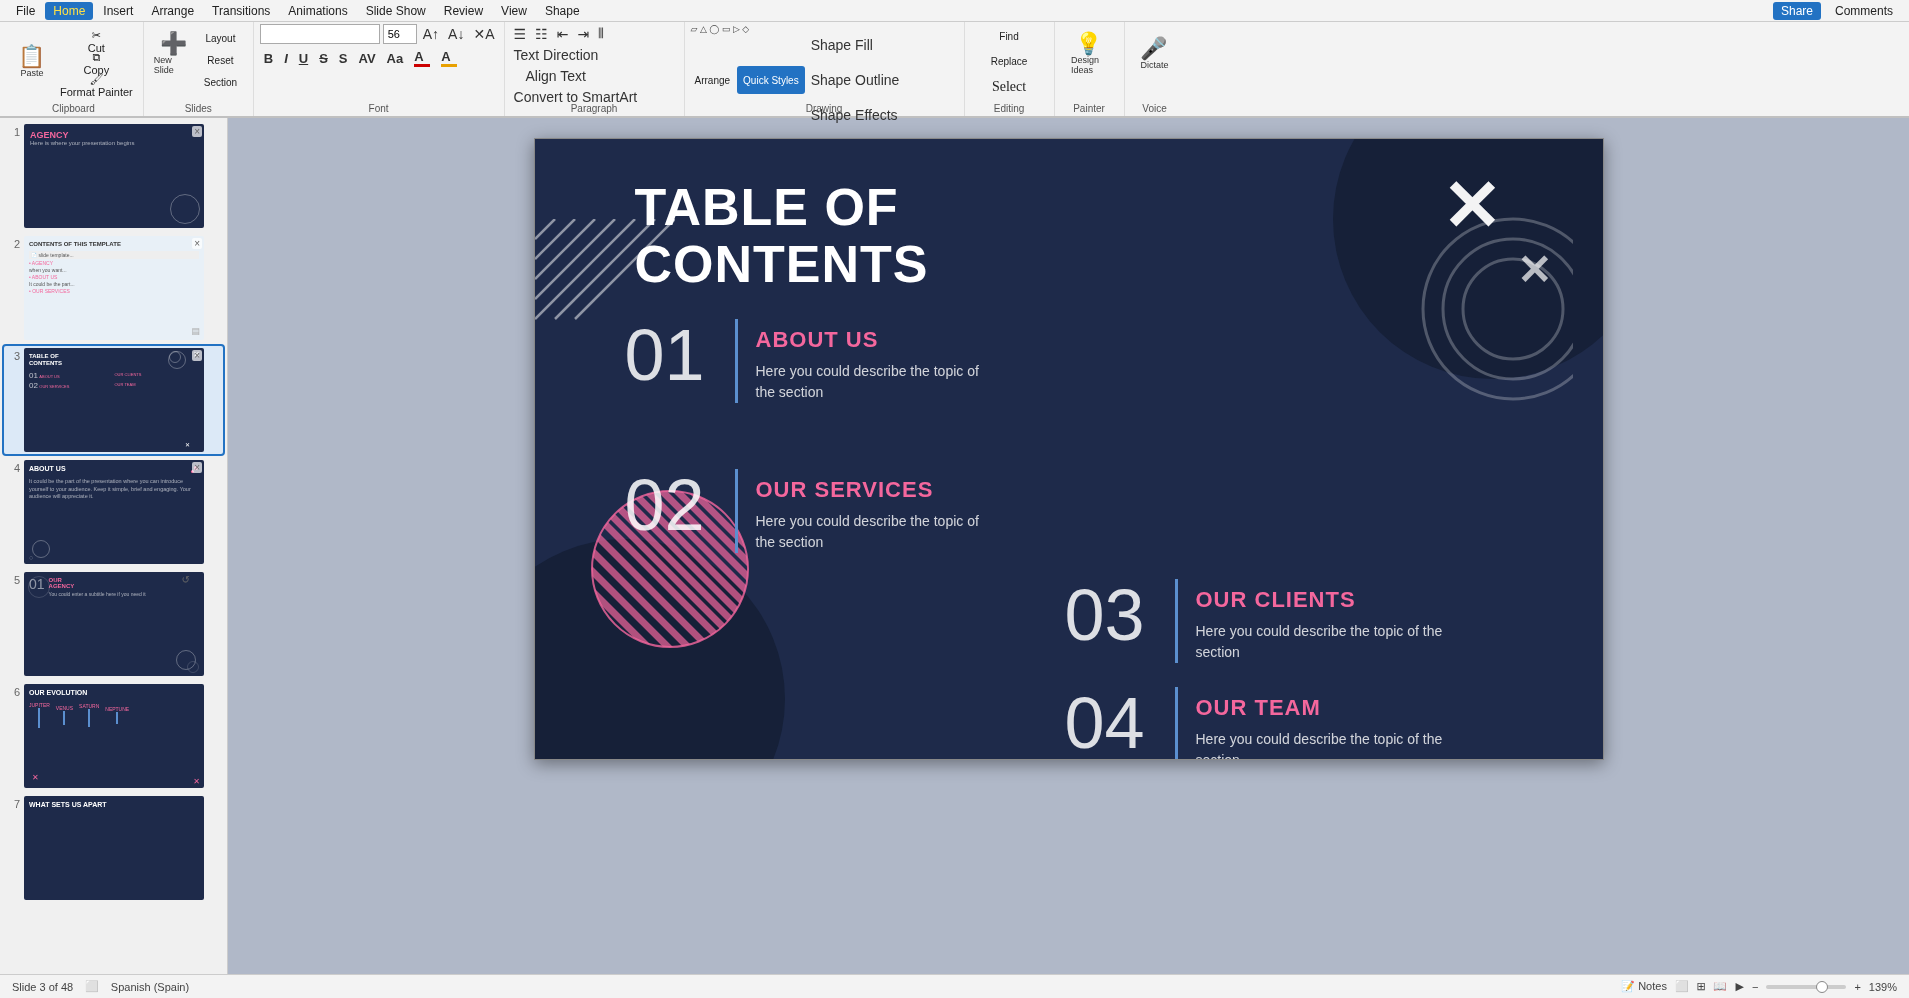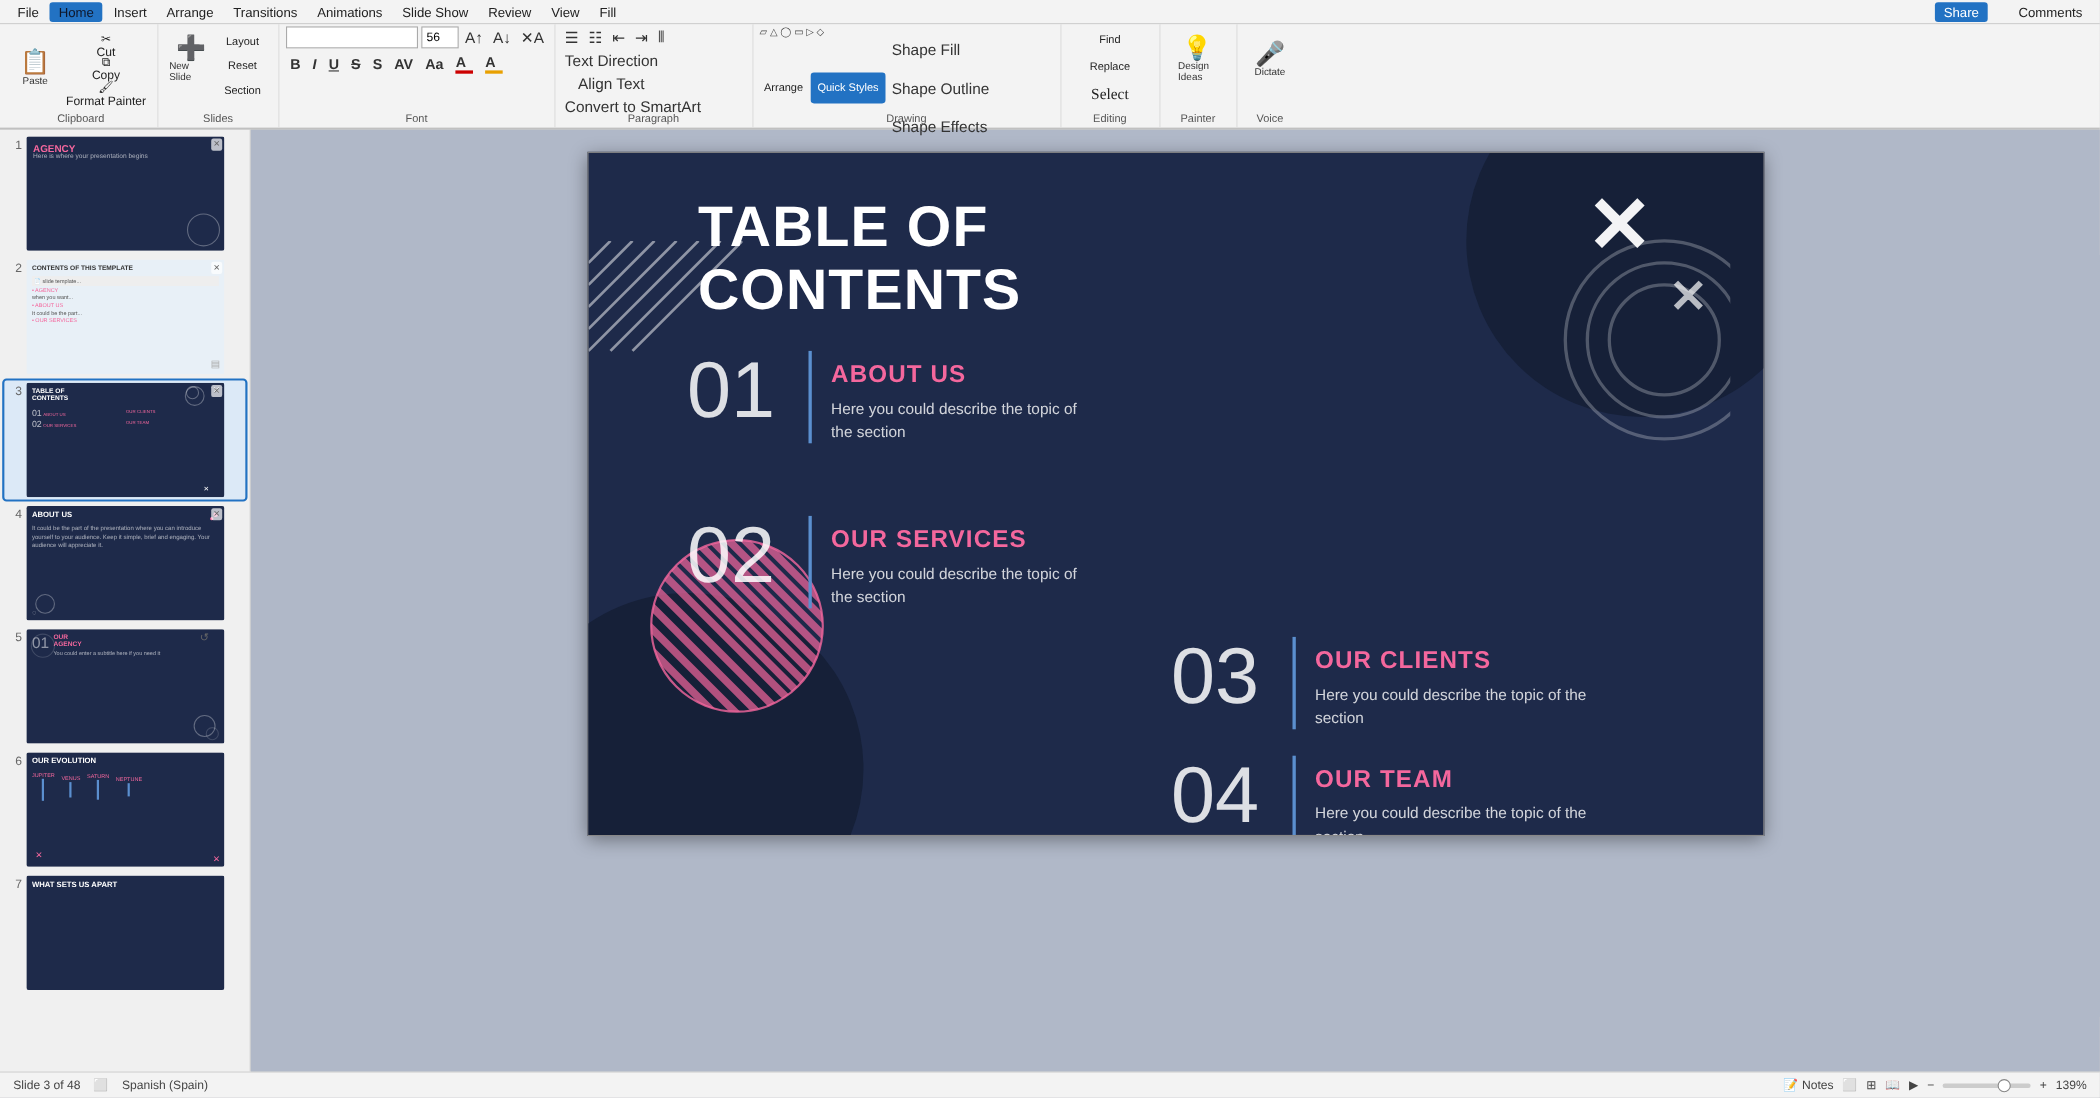--- a/index.html
+++ b/index.html
@@ -1,21 +1,21 @@
 <!DOCTYPE html>
 <html><head>
   <meta charset="utf-8">
   <style>
     * { margin: 0; padding: 0; box-sizing: border-box; }
     body { width: 1909px; height: 998px; overflow: hidden; background: #d0d0d0; font-family: 'Segoe UI', Arial, sans-serif; user-select: none; }
 
     
     #menu-bar { display: flex; align-items: center; height: 22px; background: #f3f3f3; border-bottom: 1px solid #ccc; padding: 0 8px; gap: 2px; }
     .menu-item { font-size: 12px; color: #222; padding: 2px 8px; cursor: pointer; border-radius: 3px; }
-    .menu-item.active { color: #0f172a; background: #2272c3; }
+    .menu-item.active { color: #fde047; background: #2272c3; }
 
     
     #ribbon { background: #f3f3f3; border-bottom: 2px solid #c0c0c0; height: 96px; display: flex; align-items: stretch; padding: 0 4px; }
     .ribbon-row { display: flex; align-items: center; gap: 2px; }
     .rb-btn { display: flex; flex-direction: column; align-items: center; justify-content: center; padding: 2px 4px; border-radius: 3px; cursor: pointer; font-size: 10px; color: #222; min-width: 30px; height: 28px; }
     .rb-btn .icon { font-size: 16px; line-height: 1; }
     .rb-btn .lbl { font-size: 9px; color: #333; }
     .rb-large { flex-direction: column; height: 60px; width: 44px; justify-content: center; }
     .rb-large .icon { font-size: 22px; }
     .ribbon-section { display: flex; flex-direction: column; padding: 2px 6px 14px 6px; border-right: 1px solid #ddd; position: relative; gap: 2px; }
@@ -71,22 +71,22 @@
 <div id="menu-bar">
   <div class="menu-item">File</div>
   <div class="menu-item active">Home</div>
   <div class="menu-item">Insert</div>
   <div class="menu-item">Arrange</div>
   <div class="menu-item">Transitions</div>
   <div class="menu-item">Animations</div>
   <div class="menu-item">Slide Show</div>
   <div class="menu-item">Review</div>
   <div class="menu-item">View</div>
-  <div class="menu-item">Fill</div>
-  <div style="margin-left:auto; display:flex; gap:20px; align-items:center;">
+  <div class="menu-item">Shape</div>
+  <div style="margin-left:auto; display:flex; gap:6px; align-items:center;">
     <div class="menu-item" style="background:#2272c3; color:white; border-radius:3px;">Share</div>
     <div class="menu-item">Comments</div>
   </div>
 </div>
 
 <div id="ribbon">
 
   <div class="ribbon-section" style="min-width:80px; align-items:center; flex-direction:row; gap:2px; padding-bottom:16px;">
     <div style="display:flex; flex-direction:column; gap:2px;">
       <div class="rb-btn rb-large">

